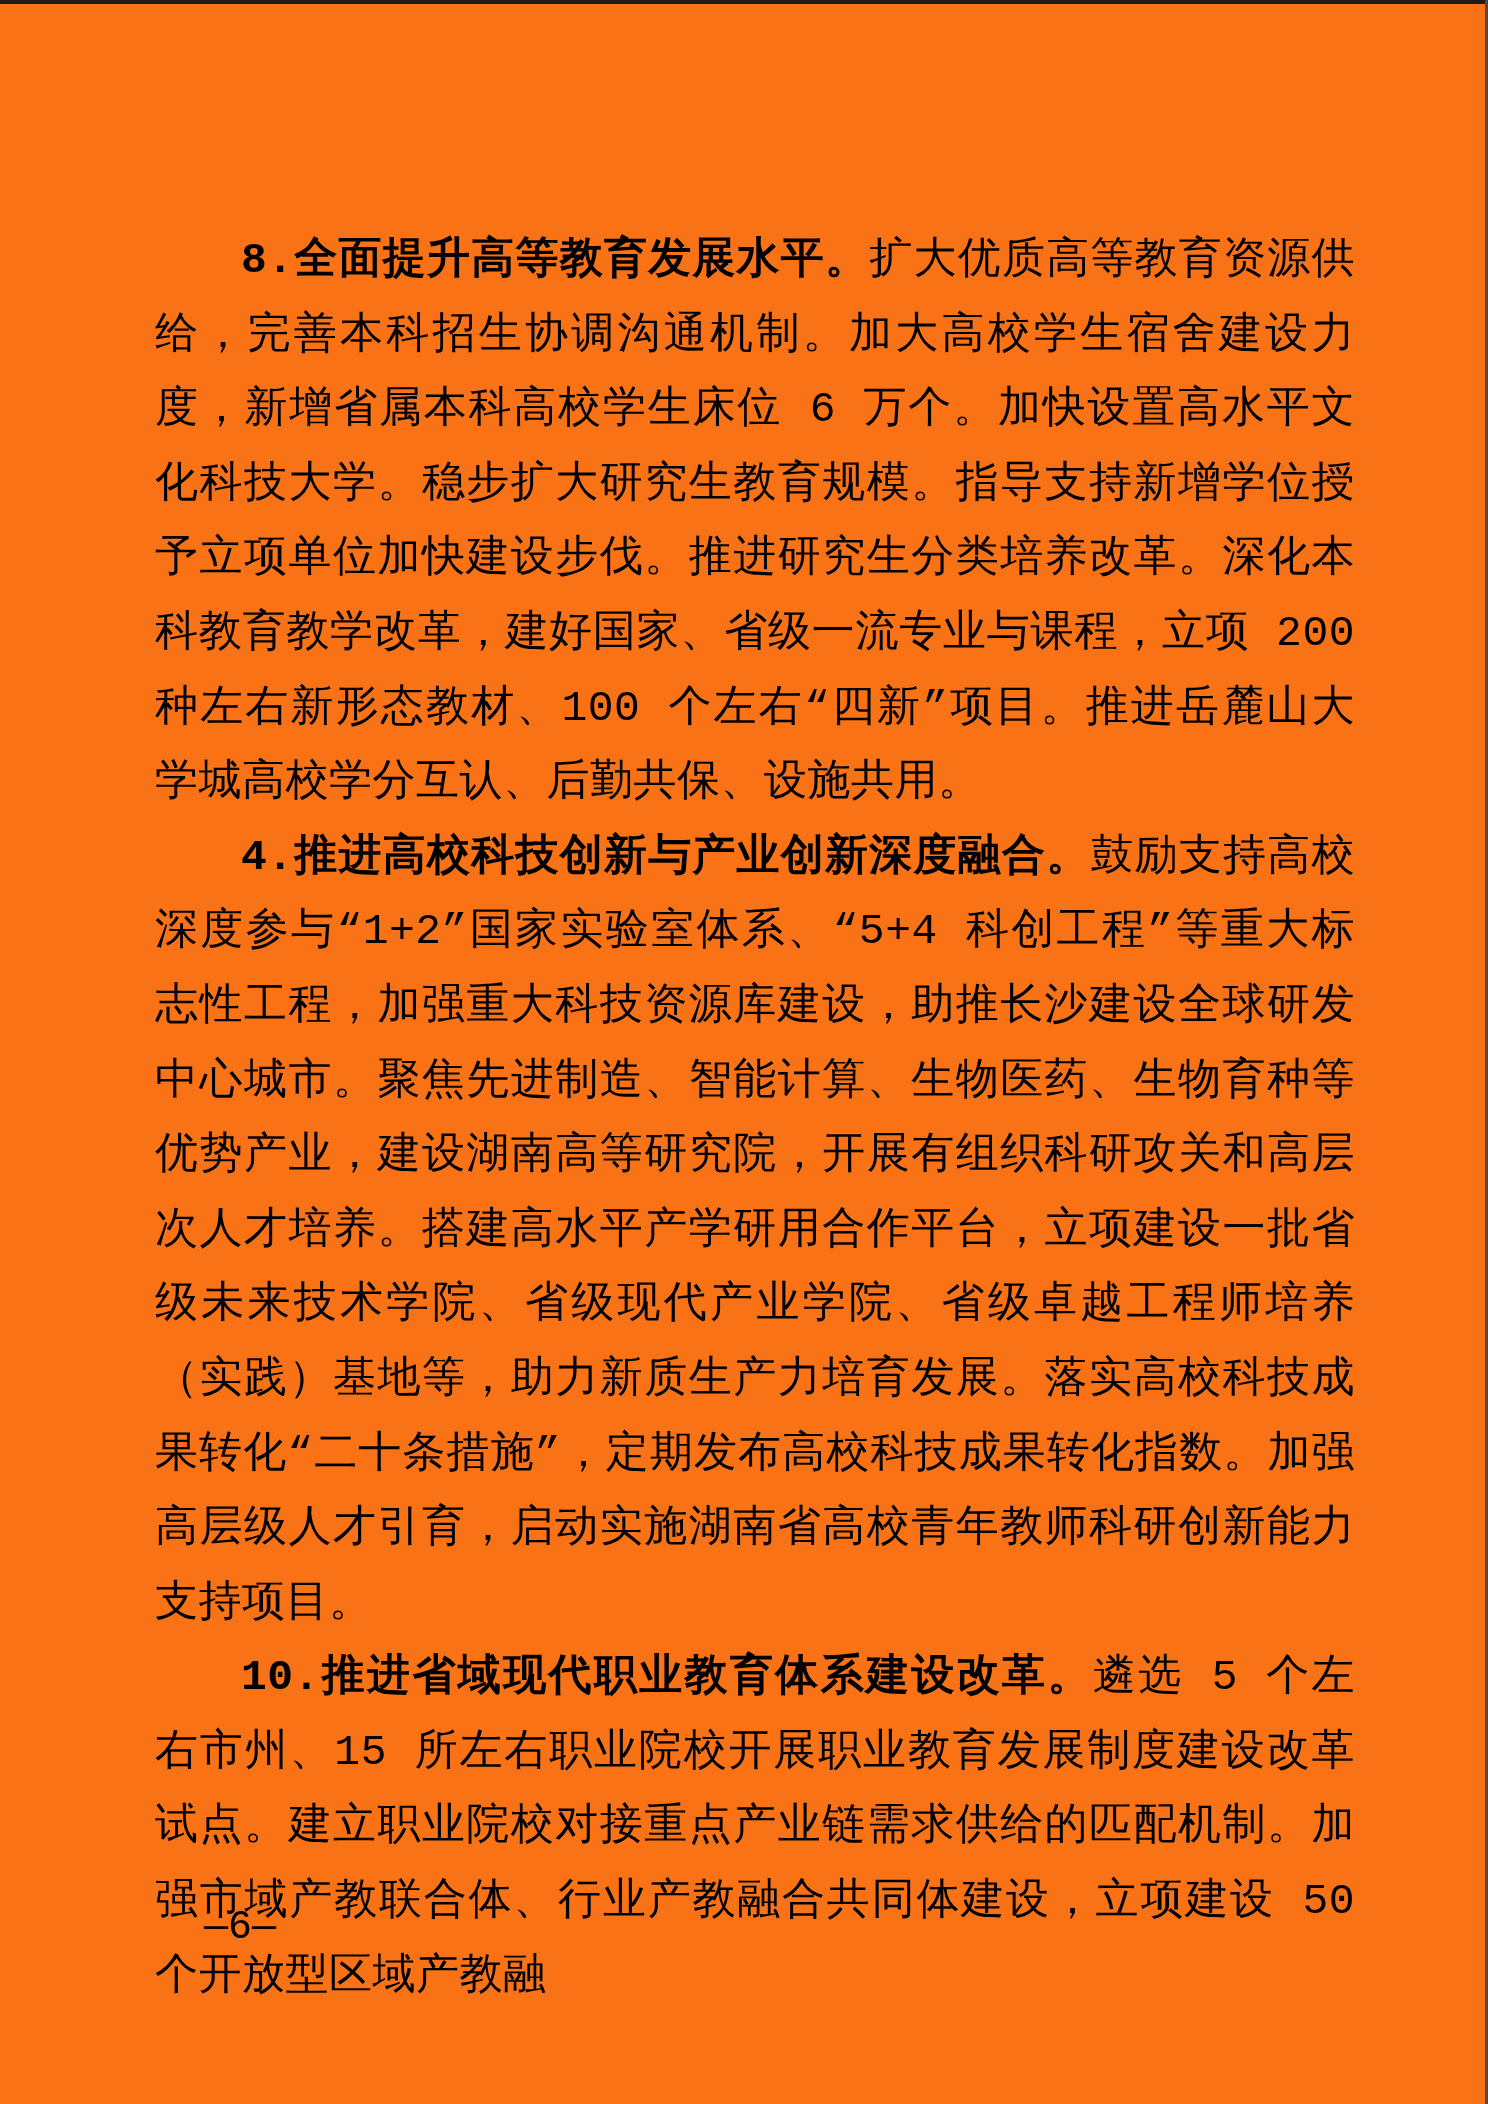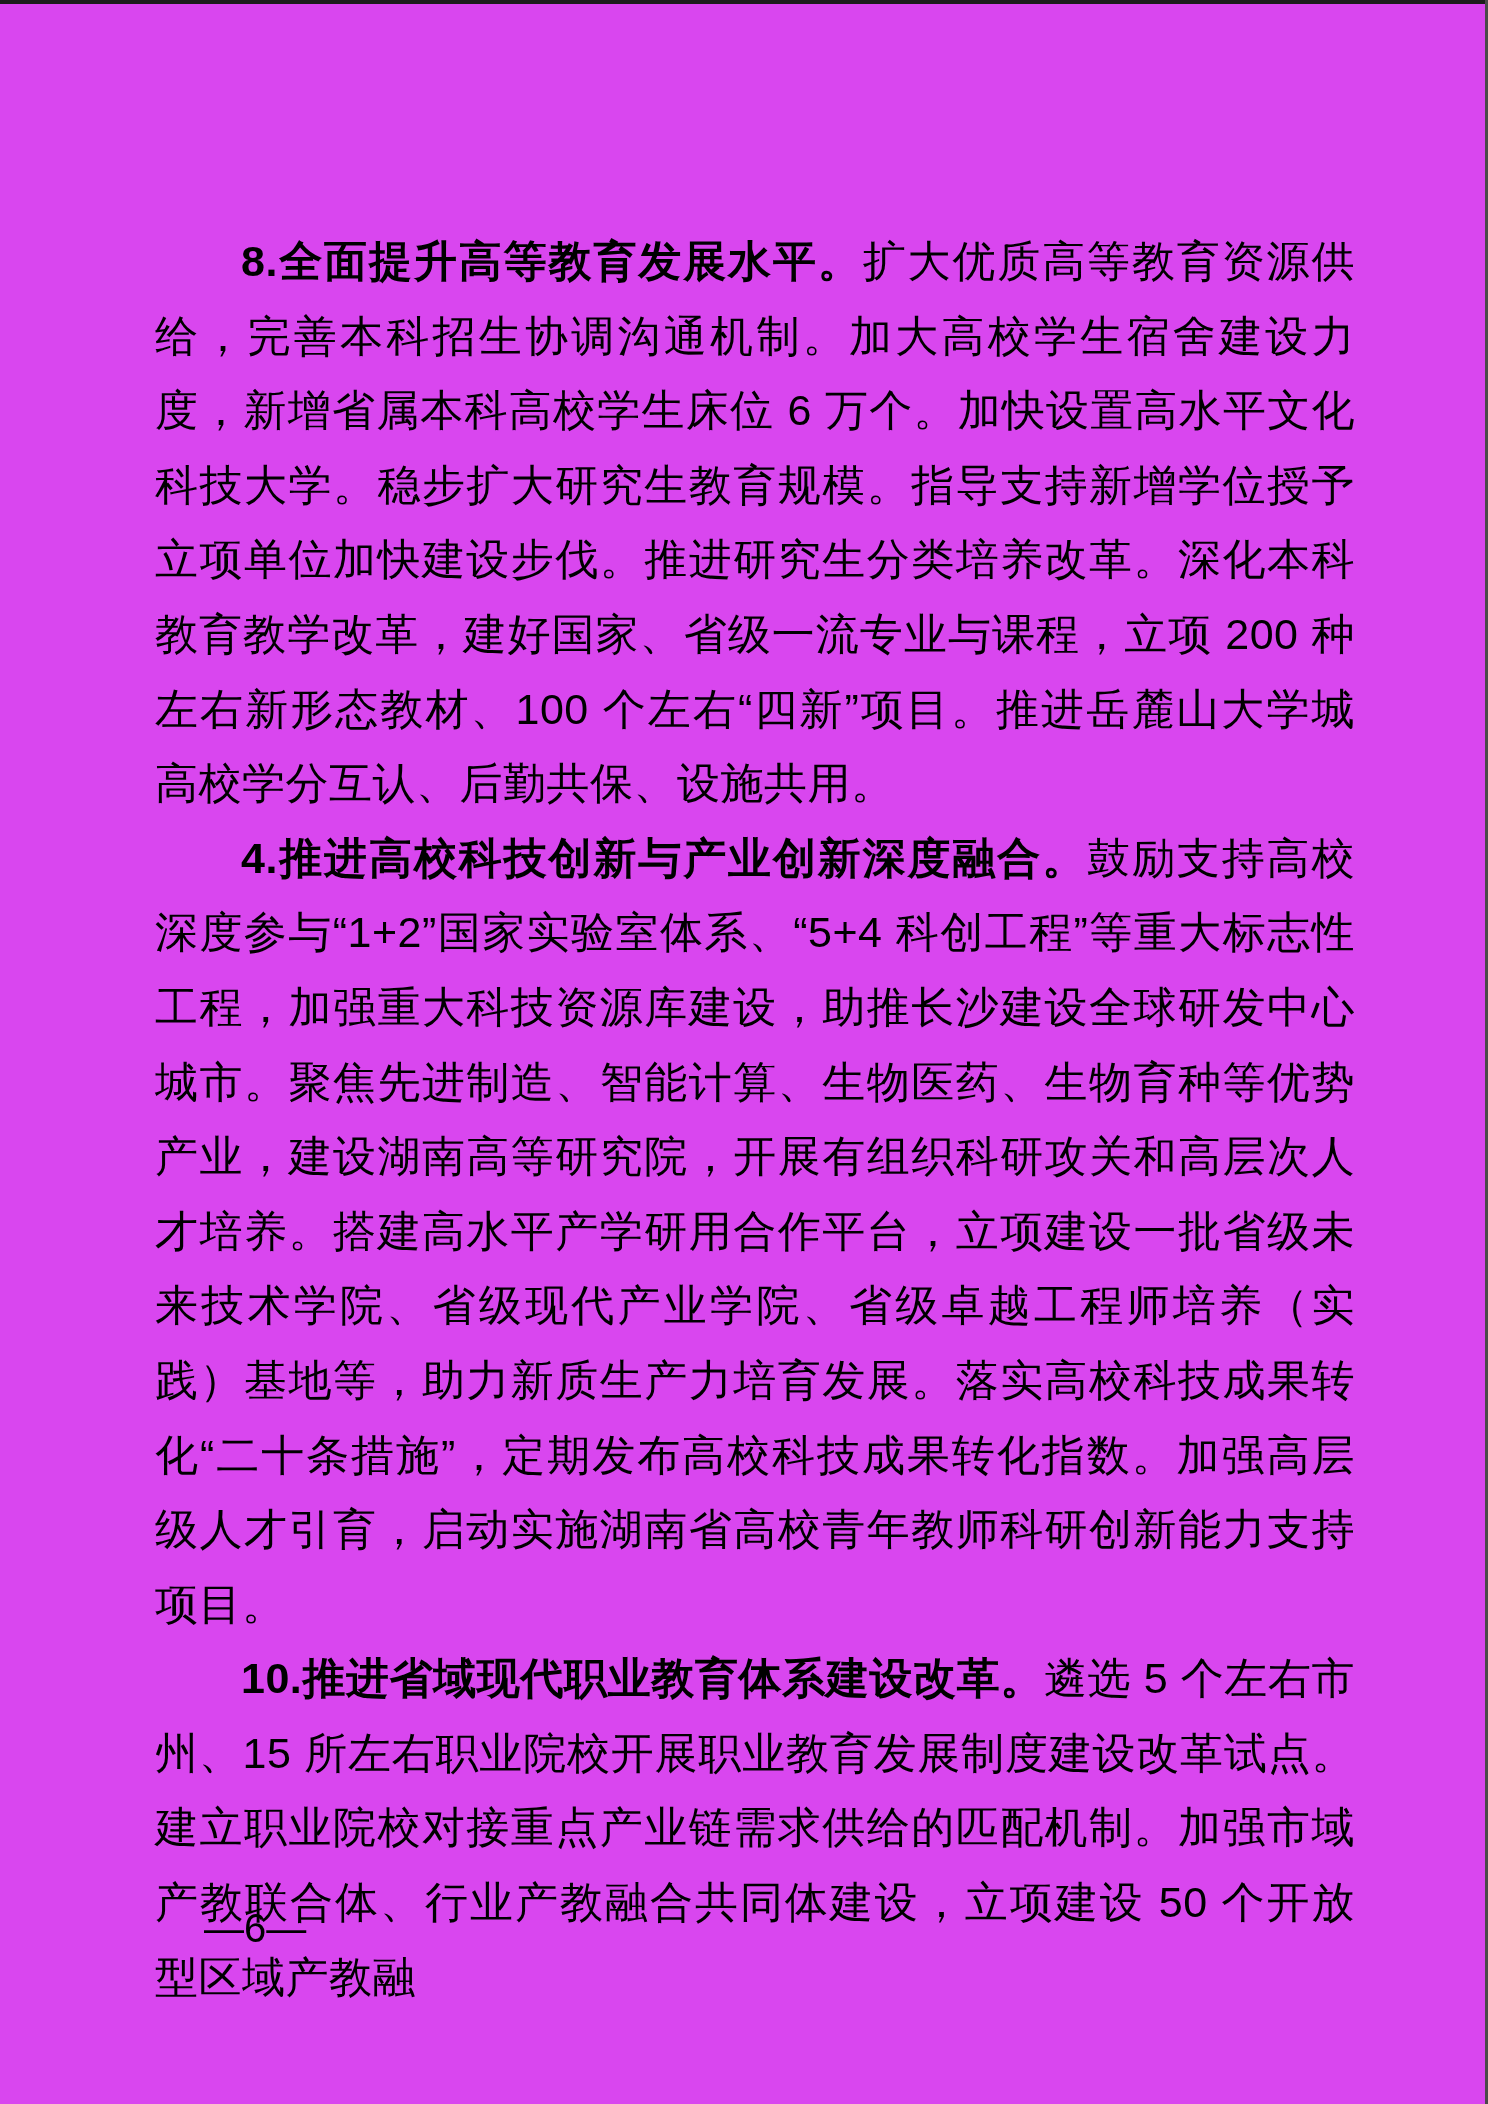--- a/index.html
+++ b/index.html
@@ -4,23 +4,23 @@
 <style>
   html, body {
     margin: 0;
     padding: 0;
     background: #ffffff;
   }
   .page {
     position: relative;
     width: 1488px;
     height: 2104px;
-    background: #d946ef;
+    background: #f97316;
     overflow: hidden;
-    font-family: Liberation Sans, sans-serif;
+    font-family: Liberation Mono, monospace;
   }
   .edge-top {
     position: absolute;
     top: 0;
     left: 0;
     width: 100%;
     height: 4px;
     background: #1c1c1c;
   }
   .edge-right {

